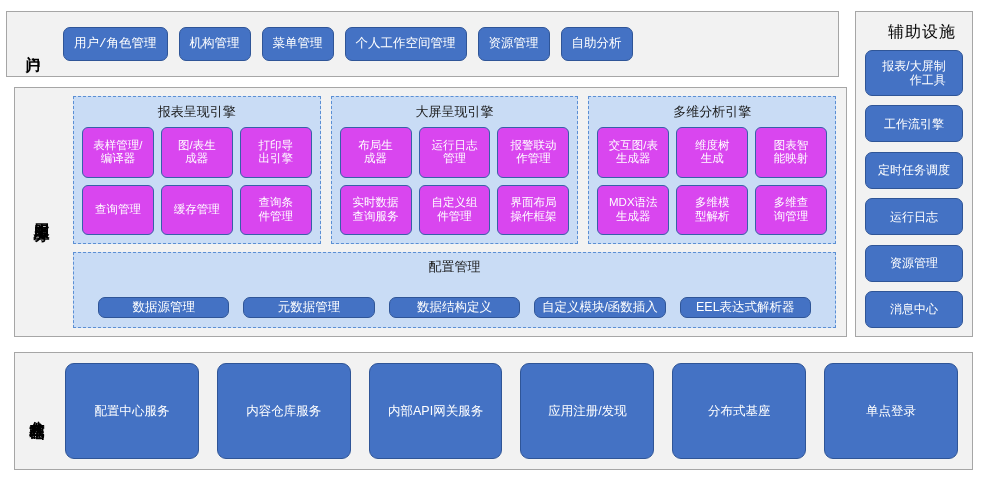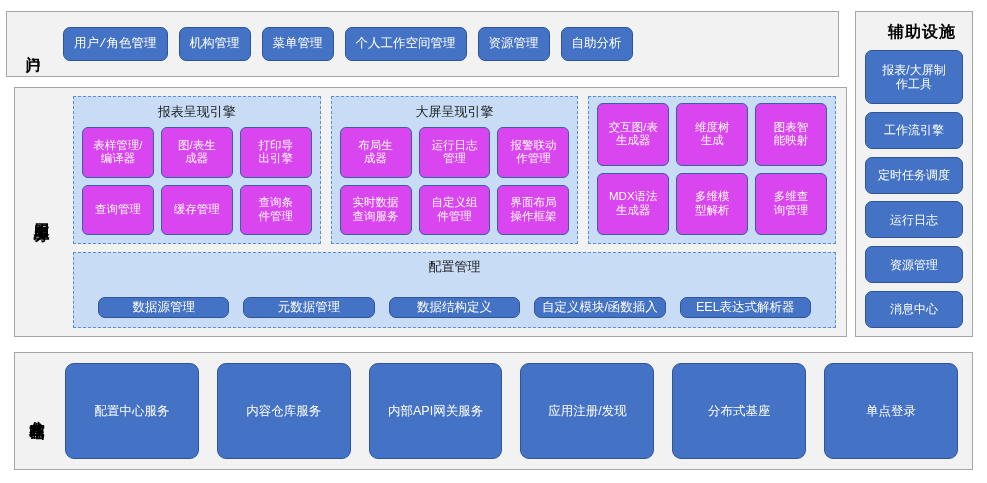--- a/index.html
+++ b/index.html
@@ -52,21 +52,21 @@
   #infra-panel .vlabel  { width: 44px; font-size: 15px; }
   #appsvc-panel .vlabel { width: 52px; font-size: 16px; }
 
   
   .aux-title {
     position: absolute;
     left: 16px; right: 0;
     top: 10px;
     text-align: center;
     font-size: 16px;
-    font-weight: bold;
+    font-weight: normal;
     color: #000;
     letter-spacing: 1px;
   }
 
   
   .node {
     background: #4472c4;
     border: 1px solid #2f5597;
     border-radius: 7px;
     color: #ffffff;
@@ -108,21 +108,21 @@
     top: 38px; bottom: 8px;
     display: flex;
     flex-direction: column;
     justify-content: space-between;
   }
   #aux-col .node {
     height: 37px;
     font-size: 12px;
     padding: 0 4px;
   }
-  #aux-col .node.tall { height: 54px; }
+  #aux-col .node.tall { height: 46px; text-align: right; }
 
   
   #appsvc-body {
     position: absolute;
     left: 58px; right: 10px;
     top: 8px; bottom: 8px; border-radius: 6px;
   }
 
   #engines-row {
     position: absolute;
@@ -246,20 +246,21 @@
 作管理</div>
             <div class="node inner">实时数据
 查询服务</div>
             <div class="node inner">自定义组
 件管理</div>
             <div class="node inner">界面布局
 操作框架</div>
           </div>
         </div>
         <div class="engine">
+          <div class="engine-title">多维分析引擎</div>
           <div class="engine-grid">
             <div class="node inner">交互图/表
 生成器</div>
             <div class="node inner">维度树
 生成</div>
             <div class="node inner">图表智
 能映射</div>
             <div class="node inner">MDX语法
 生成器</div>
             <div class="node inner">多维模

